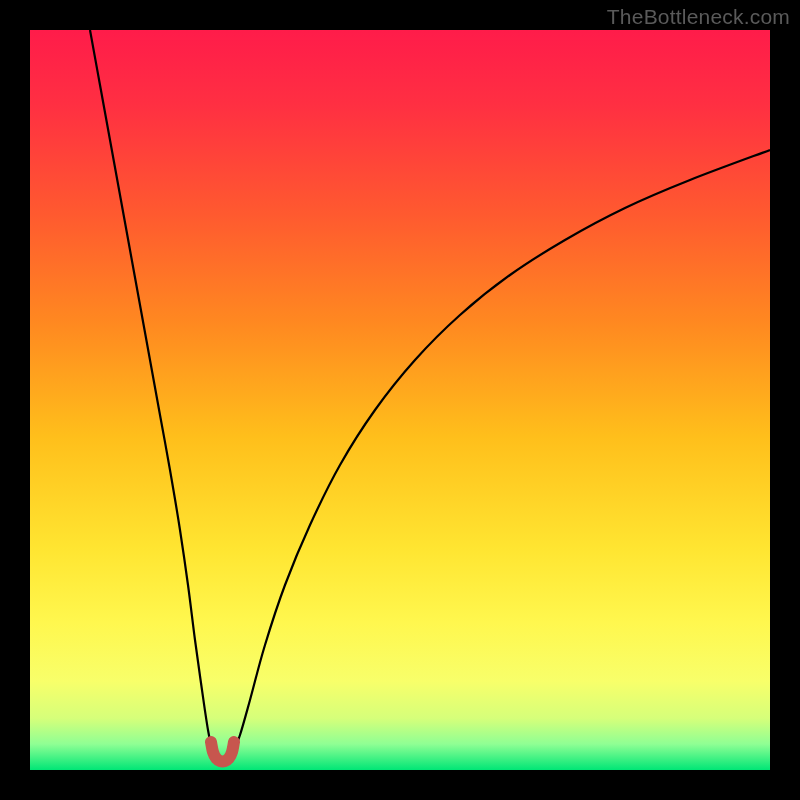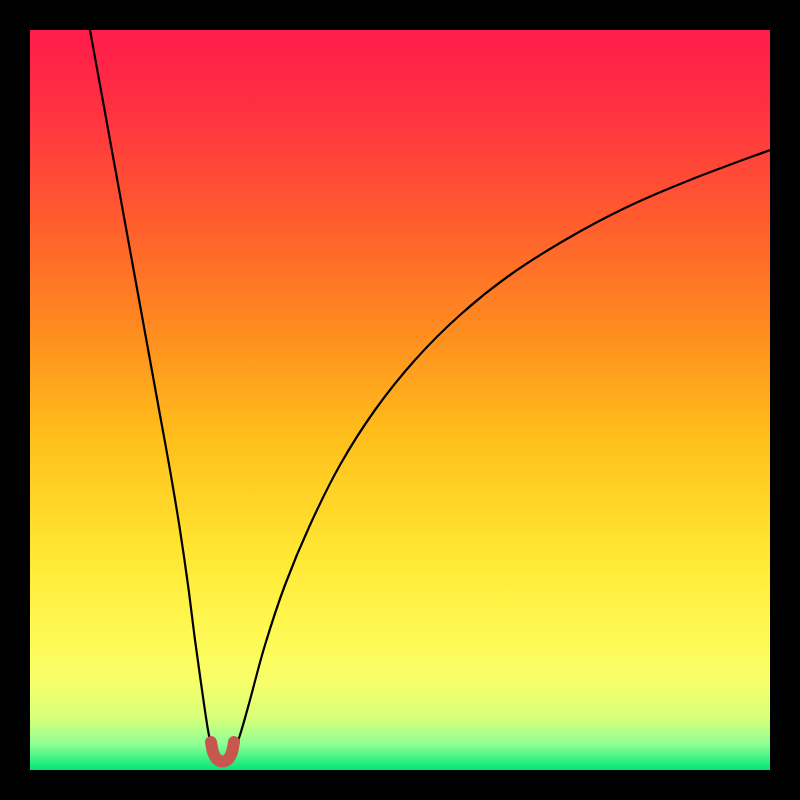--- a/index.html
+++ b/index.html
@@ -60,13 +60,14 @@
             <stop offset="100%" stop-color="#00e676"></stop>
           </linearGradient>
       </defs>
       <rect x="0" y="0" width="100" height="100" fill="url(#bggrad)"></rect>
     </svg>
     <svg class="curve" width="740" height="740" viewBox="0 0 740 740">
         <path d="M 60 0 C 61.8 9.9, 66.4 35.2, 70 55 C 73.6 74.8, 76.4 90.2, 80 110 C 83.6 129.8, 86.4 145.2, 90 165 C 93.6 184.8, 96.4 200.2, 100 220 C 103.6 239.8, 106.4 255.2, 110 275 C 113.6 294.8, 116.4 310.2, 120 330 C 123.6 349.8, 126.4 365.2, 130 385 C 133.6 404.8, 136.4 419.3, 140 440 C 143.6 460.7, 146.8 479.3, 150 500 C 153.2 520.7, 155.3 535.2, 158 555 C 160.7 574.8, 162.5 591.1, 165 610 C 167.5 628.9, 169.7 643.8, 172 660 C 174.3 676.2, 176.2 689.6, 178 700 C 179.8 710.4, 180.6 713.3, 182 718 C 183.4 722.7, 184.6 723.8, 186 726 C 187.4 728.2, 188.2 729.3, 190 730 C 191.8 730.7, 194.2 730.5, 196 730 C 197.8 729.5, 198.6 728.8, 200 727 C 201.4 725.2, 202.2 724.0, 204 720 C 205.8 716.0, 207.1 714.0, 210 705 C 212.9 696.0, 215.5 686.2, 220 670 C 224.5 653.8, 228.7 635.7, 235 615 C 241.3 594.3, 246.9 576.6, 255 555 C 263.1 533.4, 270.1 516.6, 280 495 C 289.9 473.4, 298.3 455.7, 310 435 C 321.7 414.3, 331.5 398.9, 345 380 C 358.5 361.1, 369.7 347.1, 385 330 C 400.3 312.9, 412.9 300.3, 430 285 C 447.1 269.7, 461.1 258.5, 480 245 C 498.9 231.5, 514.3 222.1, 535 210 C 555.7 197.9, 572.5 188.8, 595 178 C 617.5 167.2, 633.9 160.4, 660 150 C 686.1 139.6, 725.6 125.4, 740 120" fill="none" stroke="#000000" stroke-width="2.2" stroke-linejoin="round"></path>
         <path d="M 181 712 C 181.4 713.8, 182.1 719.1, 183 722 C 183.9 724.9, 184.7 726.4, 186 728 C 187.3 729.6, 188.4 730.5, 190 731 C 191.6 731.5, 193.4 731.5, 195 731 C 196.6 730.5, 197.7 729.6, 199 728 C 200.3 726.4, 201.1 724.9, 202 722 C 202.9 719.1, 203.6 713.8, 204 712" fill="none" stroke="#c7564e" stroke-width="12" stroke-linecap="round" stroke-linejoin="round"></path>
       </svg>
   </div>
+  <div class="watermark" style="right: 10px; top: 5px;">TheBottleneck.com</div>
 </div>
 
 </body></html>

